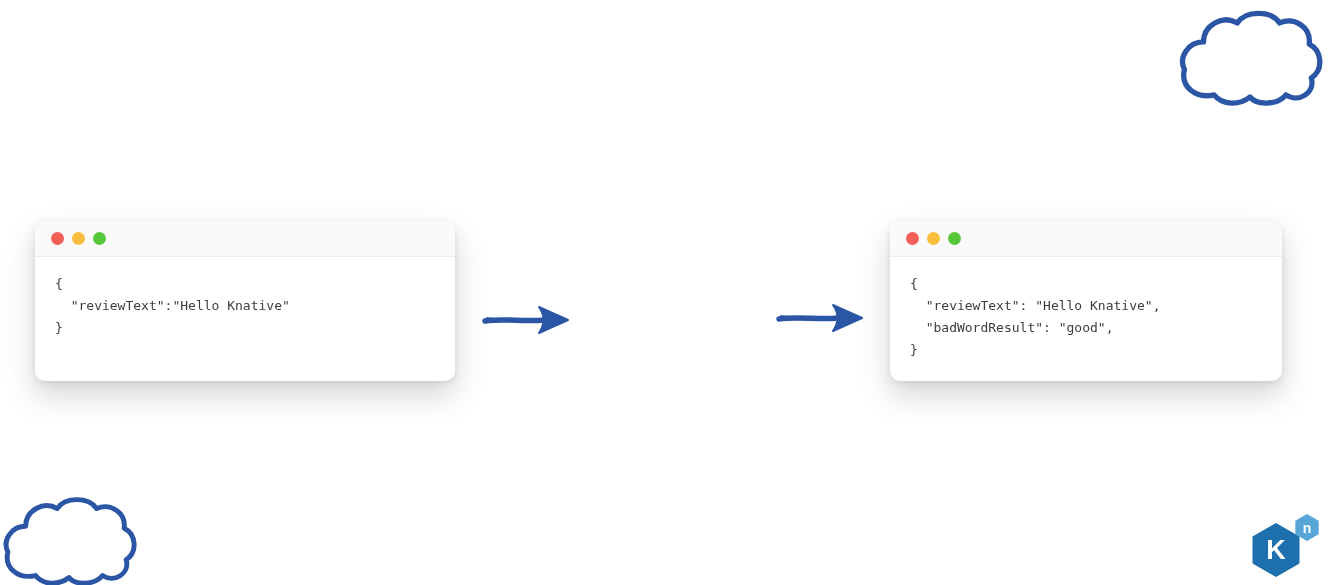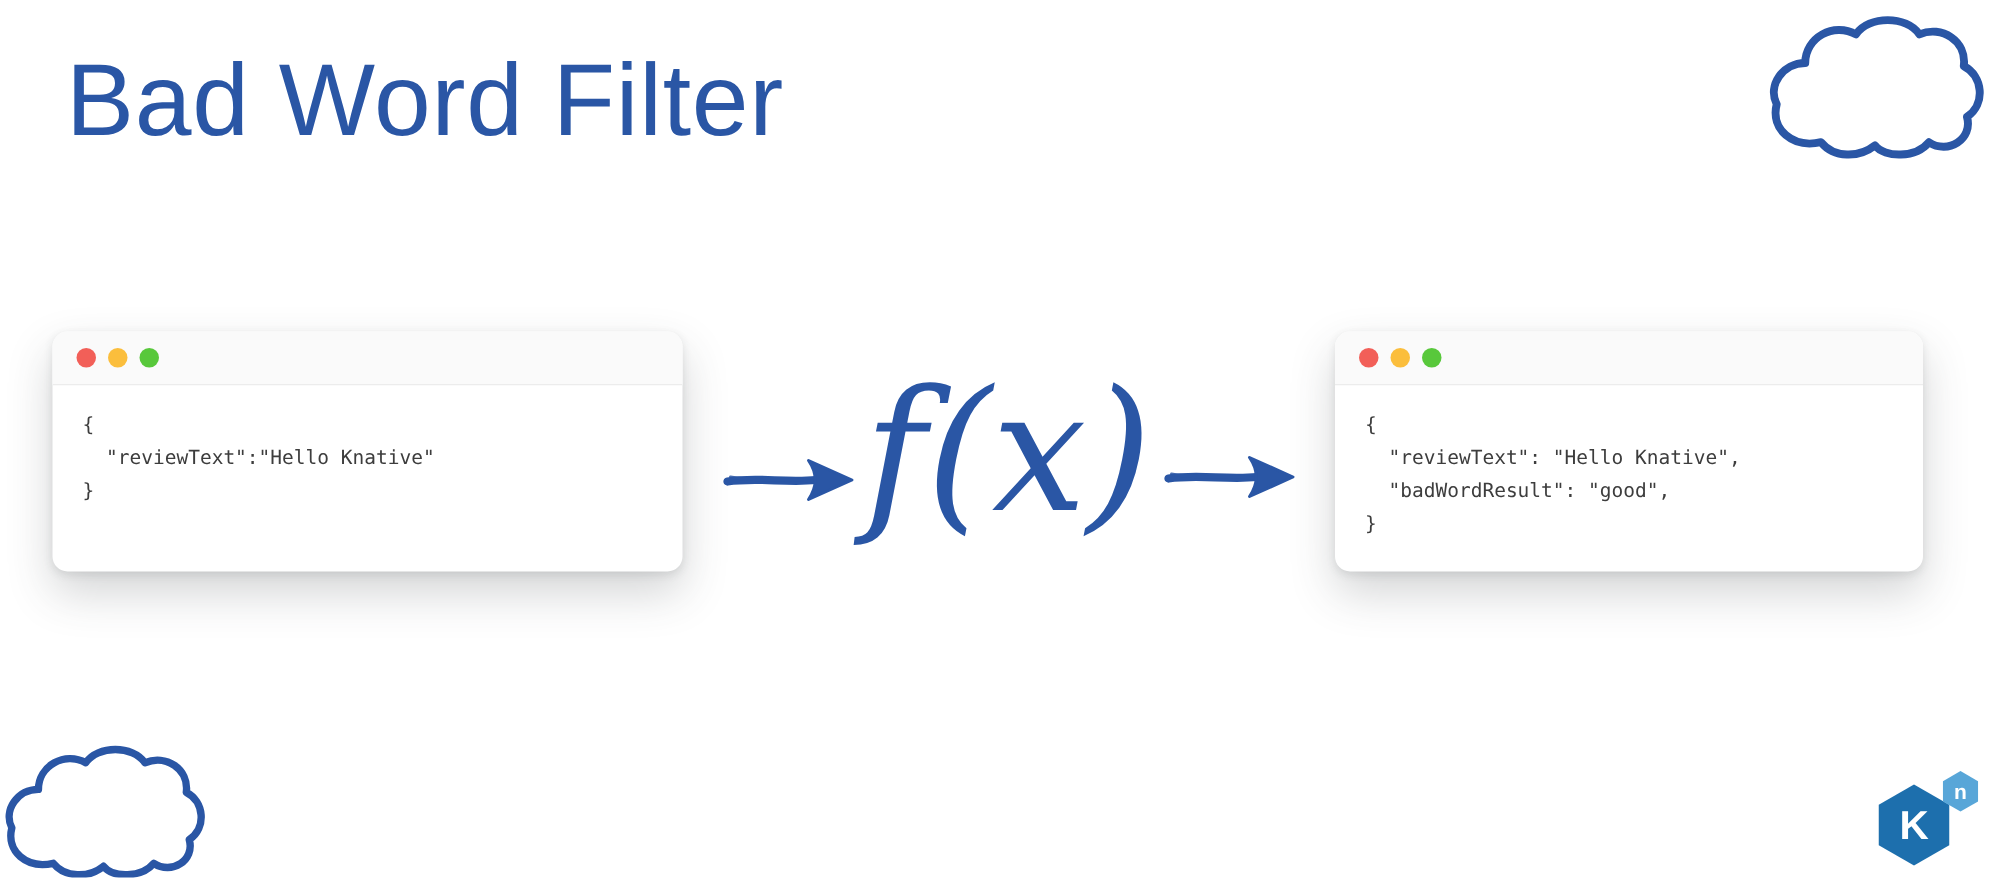--- a/index.html
+++ b/index.html
@@ -53,21 +53,20 @@
   .arrow-left{left:482px;top:300px;}
   .arrow-right{left:776px;top:298px;}
 
   .knative-logo{position:absolute;left:1242px;top:510px;width:84px;height:70px;}
 </style>
 </head>
 <body>
 
 <div class="slide">
 
-  <h1 class="title">Bad Word Filter</h1>
 
   <div class="cloud cloud-top-right">
     <svg viewBox="0 0 140 100" width="100%" height="100%" fill="none">
       <path d="M 36 82 C 18 86, 4 74, 8 58 C 2 46, 12 32, 26 32 C 26 16, 44 6, 58 14 C 66 2, 90 2, 98 14 C 112 8, 128 18, 126 34 C 138 40, 140 58, 128 66 C 132 80, 116 90, 104 82 C 96 92, 76 92, 70 84 C 60 92, 44 92, 36 82 Z" stroke="#2a56a5" stroke-width="5" stroke-linejoin="round" fill="#ffffff"></path>
     </svg>
   </div>
 
   <div class="window window-input">
     <div class="titlebar">
       <span class="dot dot-red"></span>
@@ -82,21 +81,20 @@
   </div>
 
   <div class="arrow arrow-left">
     <svg viewBox="0 0 90 40" width="100%" height="100%" fill="none">
       <path d="M 3 21 C 22 18, 42 22, 62 20" stroke="#2a56a5" stroke-width="5.5" stroke-linecap="round"></path>
       <path d="M 5 18 C 24 22, 44 18, 60 21" stroke="#2a56a5" stroke-width="2" stroke-linecap="round" opacity="0.85"></path>
       <path d="M 57 7 L 86 20 L 57 33 Q 66 20 57 7 Z" fill="#2a56a5" stroke="#2a56a5" stroke-width="2" stroke-linejoin="round"></path>
     </svg>
   </div>
 
-  <div class="fx">f(x)</div>
 
   <div class="arrow arrow-right">
     <svg viewBox="0 0 90 40" width="100%" height="100%" fill="none">
       <path d="M 3 21 C 22 18, 42 22, 62 20" stroke="#2a56a5" stroke-width="5.5" stroke-linecap="round"></path>
       <path d="M 5 18 C 24 22, 44 18, 60 21" stroke="#2a56a5" stroke-width="2" stroke-linecap="round" opacity="0.85"></path>
       <path d="M 57 7 L 86 20 L 57 33 Q 66 20 57 7 Z" fill="#2a56a5" stroke="#2a56a5" stroke-width="2" stroke-linejoin="round"></path>
     </svg>
   </div>
 
   <div class="window window-output">

